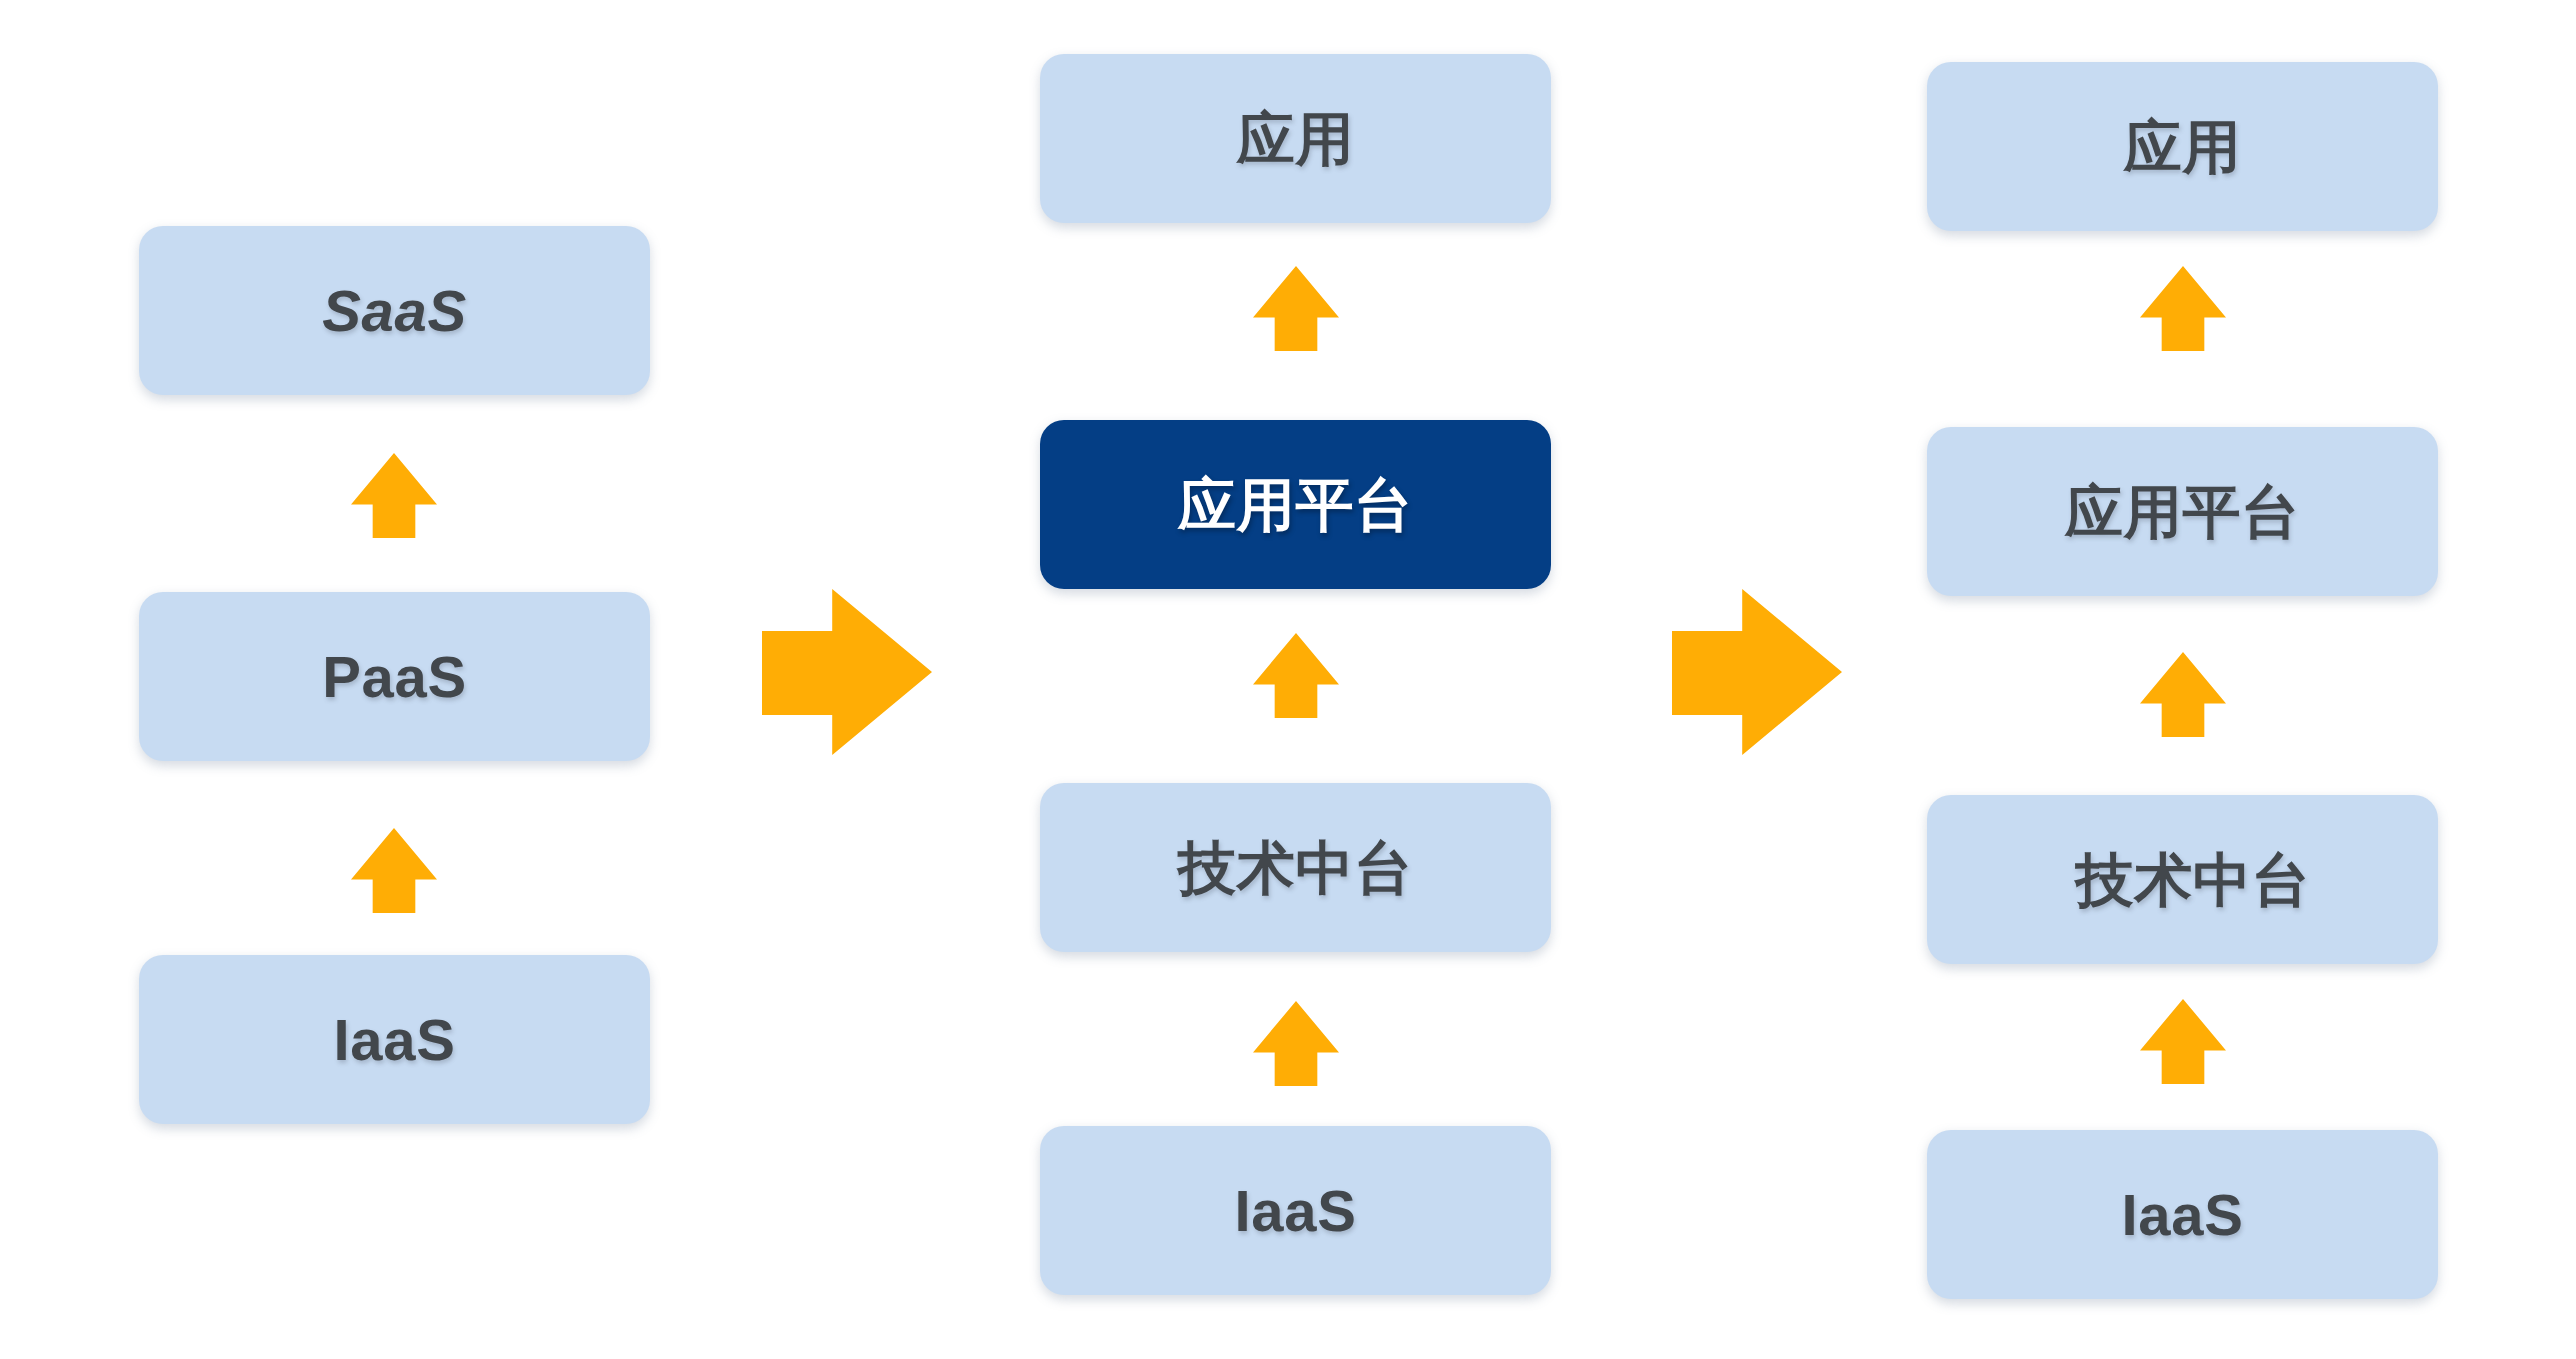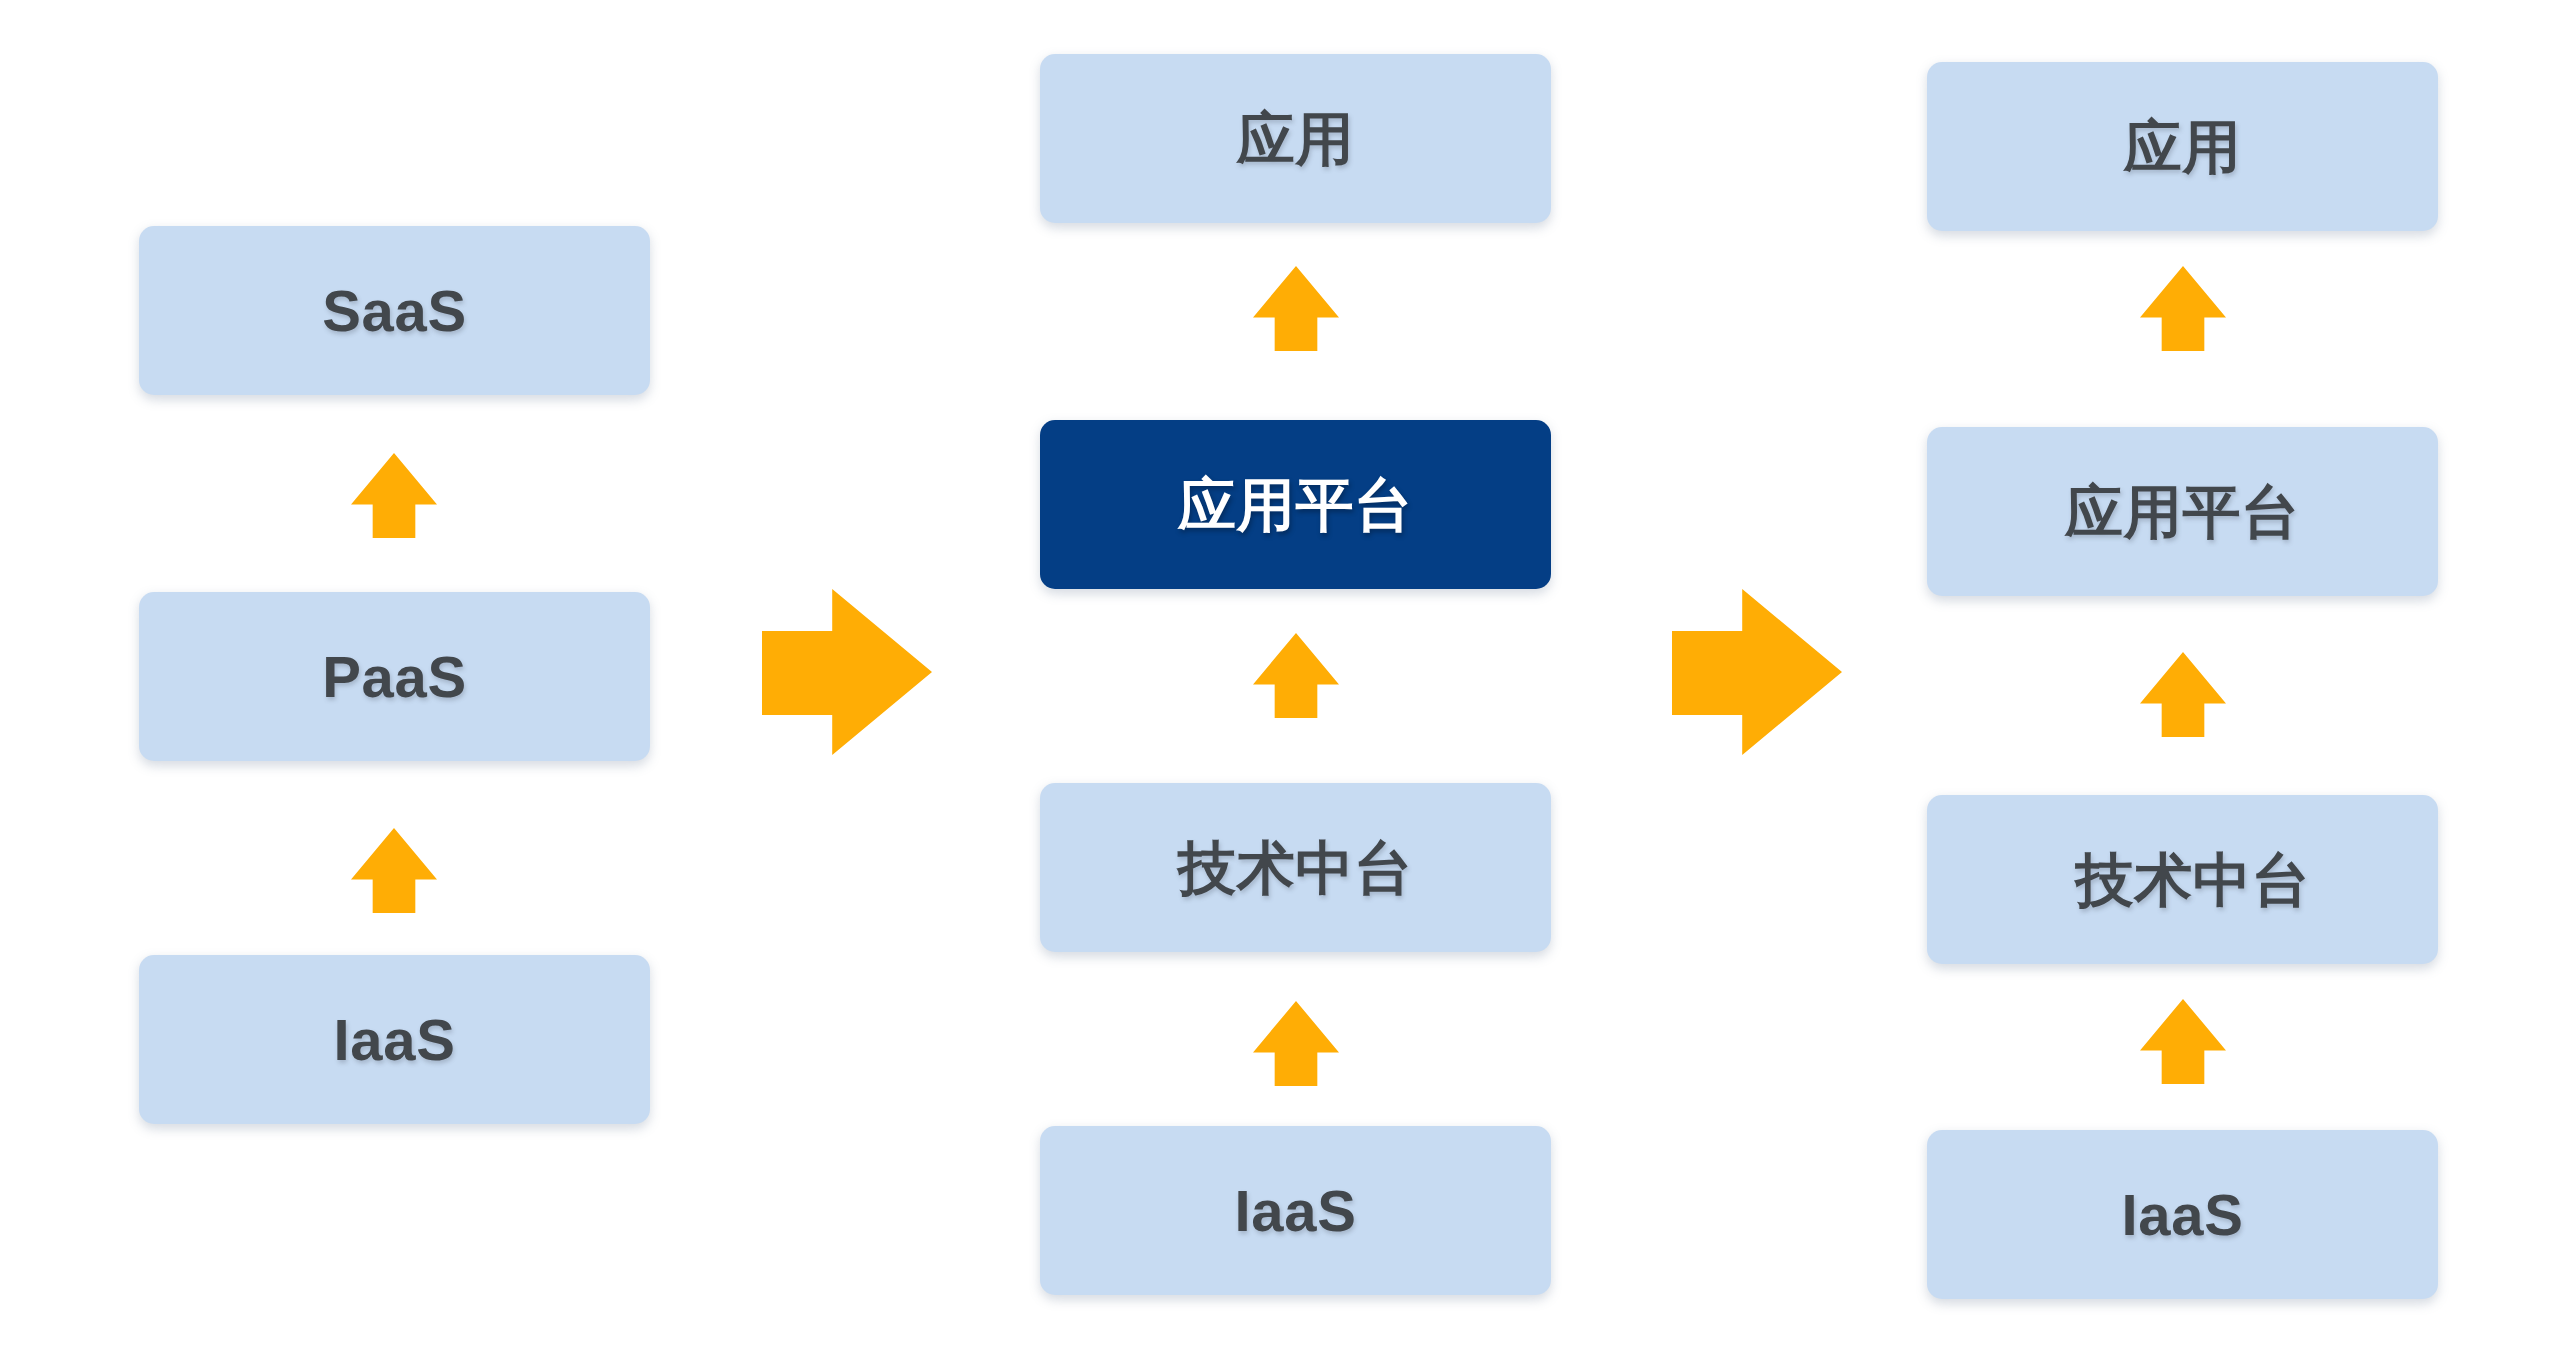--- a/index.html
+++ b/index.html
@@ -15,21 +15,21 @@
     width: 2576px;
     height: 1360px;
     background: var(--bg, #ffffff);
     transform-origin: 0 0;
   }
   .stack-column { position: absolute; top: 0; left: 0; width: 0; height: 0; }
   .stack-box {
     position: absolute;
     width: 511px;
     height: 169px;
-    border-radius: 15px;
+    border-radius: 24px;
     display: flex;
     align-items: center;
     justify-content: center;
     box-sizing: border-box;
     box-shadow: 0 4.8px 11px rgba(108, 124, 150, 0.28);
   }
   .stack-box--light { background: var(--box-light, #C7DBF2); }
   .stack-box--dark  { background: var(--box-dark, #043E85); }
   .stack-box__label {
     font-size: 58px;
@@ -59,21 +59,21 @@
     height: 166px;
     background: var(--arrow-orange, #FFAD05);
     clip-path: polygon(0% 25.3%, 41.3% 25.3%, 41.3% 0%, 100% 50%, 41.3% 100%, 41.3% 75.9%, 0% 75.9%);
   }
 </style>
 </head>
 <body>
 
 <div id="canvas" style="transform: scale(1);">
     <div class="stack-column">
-      <div class="stack-box stack-box--light" style="left: 139px; top: 226px;">
+      <div class="stack-box stack-box--light" style="left: 139px; top: 226px; font-style: italic;">
         <span class="stack-box__label">SaaS</span>
       </div>
       <div class="stack-box stack-box--light" style="left: 139px; top: 592px; text-align: center;">
         <span class="stack-box__label">PaaS</span>
       </div>
       <div class="stack-box stack-box--light" style="left: 139px; top: 955px;">
         <span class="stack-box__label">IaaS</span>
       </div>
       <div class="up-arrow" style="left: 351px; top: 453px;"></div>
       <div class="up-arrow" style="left: 351px; top: 828px;"></div>

